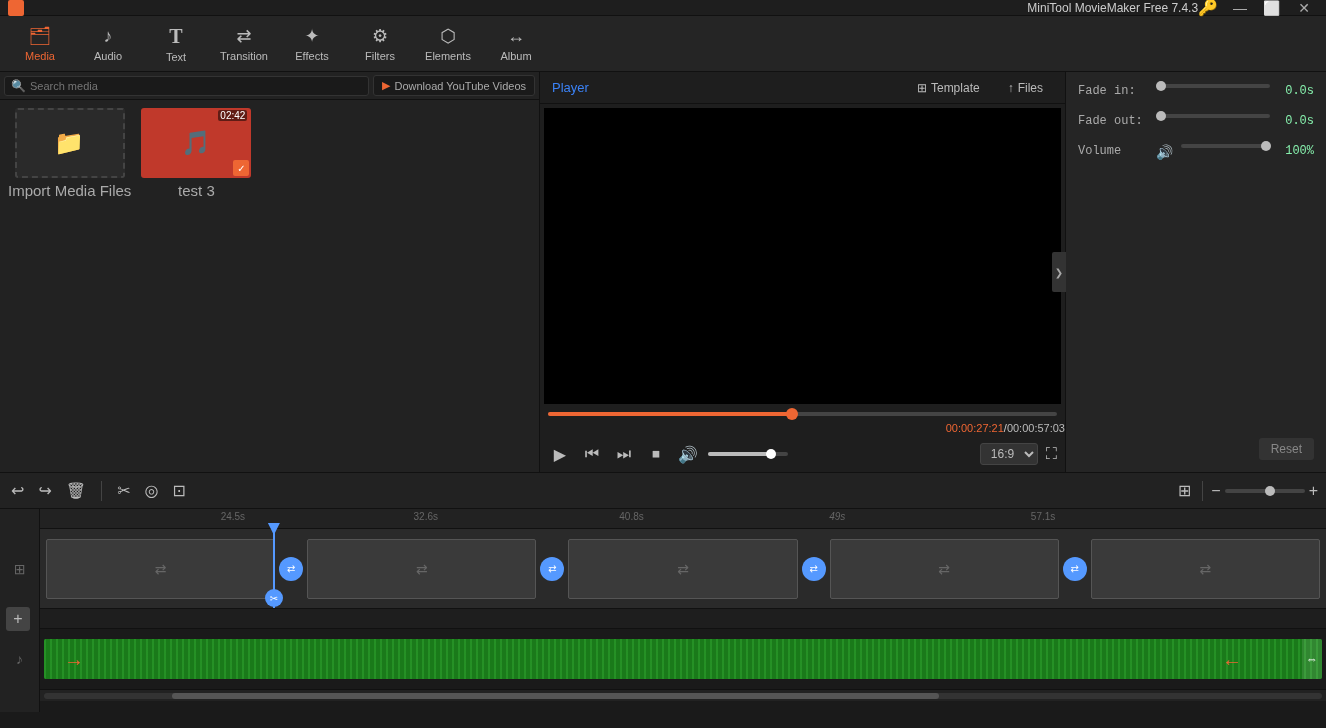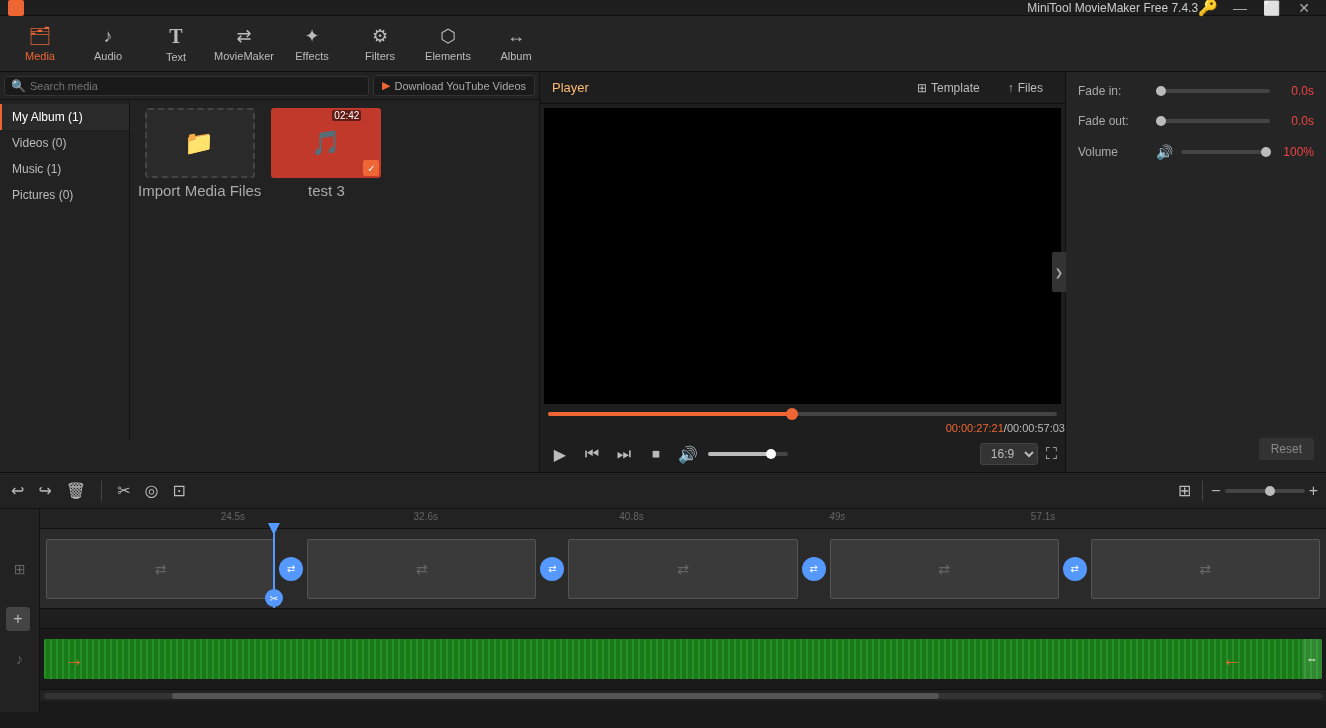--- a/index.html
+++ b/index.html
@@ -145,21 +145,21 @@
     }
     .media-thumb.music {
       background: #c0392b;
       border: none;
     }
     .media-thumb .thumb-icon { font-size: 24px; color: #666; }
     .media-thumb.music .thumb-icon { color: #fff; }
     .media-thumb .duration {
       position: absolute;
       top: 2px;
-      right: 20px;
+      right: 4px;
       font-size: 10px;
       color: #fff;
       background: rgba(0,0,0,0.5);
       padding: 0 2px;
       border-radius: 2px;
     }
     .media-thumb .check {
       position: absolute;
       bottom: 2px;
       right: 2px;
@@ -184,21 +184,21 @@
       border-right: 1px solid #111;
     }
     #player-header {
       height: 32px;
       display: flex;
       align-items: center;
       padding: 0 12px;
       border-bottom: 1px solid #111;
       gap: 16px;
     }
-    .player-title { color: #fdba74; font-size: 13px; }
+    .player-title { color: #3b82f6; font-size: 13px; }
     .player-actions { margin-left: auto; display: flex; gap: 8px; }
     .player-action-btn {
       display: flex;
       align-items: center;
       gap: 4px;
       padding: 4px 10px;
       border-radius: 3px;
       cursor: pointer;
       font-size: 12px;
       color: #bbb;
@@ -291,37 +291,37 @@
     .right-title { color: #bbb; font-size: 13px; }
     #right-content {
       padding: 12px;
       display: flex;
       flex-direction: column;
       gap: 16px;
       flex: 1;
     }
     .prop-row {
       display: flex;
-      align-items: center;
       gap: 8px;
+      font-family: Liberation Mono, monospace;
     }
     .prop-label { color: #aaa; font-size: 12px; width: 70px; }
     .prop-slider {
       flex: 1;
       height: 4px;
       background: #444;
       border-radius: 2px;
       position: relative;
     }
     .prop-slider-thumb {
       width: 10px; height: 10px;
       background: #bbb; border-radius: 50%;
       position: absolute; top: -3px;
     }
-    .prop-value { color: #ef4444; font-size: 12px; width: 36px; text-align: right; }
+    .prop-value { color: #86efac; font-size: 12px; width: 36px; text-align: right; }
     .prop-icon { font-size: 14px; color: #bbb; }
     .reset-btn {
       margin-top: auto;
       align-self: flex-end;
       background: #333;
       border: none;
       color: #888;
       padding: 4px 12px;
       border-radius: 3px;
       cursor: pointer;
@@ -571,21 +571,21 @@
   <div class="tool-btn">
     <span class="tb-icon">♪</span>
     <span>Audio</span>
   </div>
   <div class="tool-btn">
     <span class="tb-icon" style="font-family:serif;font-weight:bold;font-size:20px;">T</span>
     <span>Text</span>
   </div>
   <div class="tool-btn">
     <span class="tb-icon">⇄</span>
-    <span>MovieMaker</span>
+    <span>Transition</span>
   </div>
   <div class="tool-btn">
     <span class="tb-icon">✦</span>
     <span>Effects</span>
   </div>
   <div class="tool-btn">
     <span class="tb-icon">⚙</span>
     <span>Filters</span>
   </div>
   <div class="tool-btn">
@@ -605,26 +605,20 @@
       <div class="search-box">
         <span style="color:#666;">🔍</span>
         <input type="text" placeholder="Search media" style="">
       </div>
       <div class="yt-btn">
         <span style="color:#e63;">▶</span>
         <span>Download YouTube Videos</span>
       </div>
     </div>
     <div id="media-sidebar">
-      <div id="album-list">
-        <div class="album-item active">My Album (1)</div>
-        <div class="album-item">Videos (0)</div>
-        <div class="album-item">Music (1)</div>
-        <div class="album-item">Pictures (0)</div>
-      </div>
       <div id="media-grid">
 
         <div class="media-item">
           <div class="media-thumb">
             <span class="thumb-icon">📁</span>
           </div>
           <span class="media-label">Import Media Files</span>
         </div>
 
         <div class="media-item">

